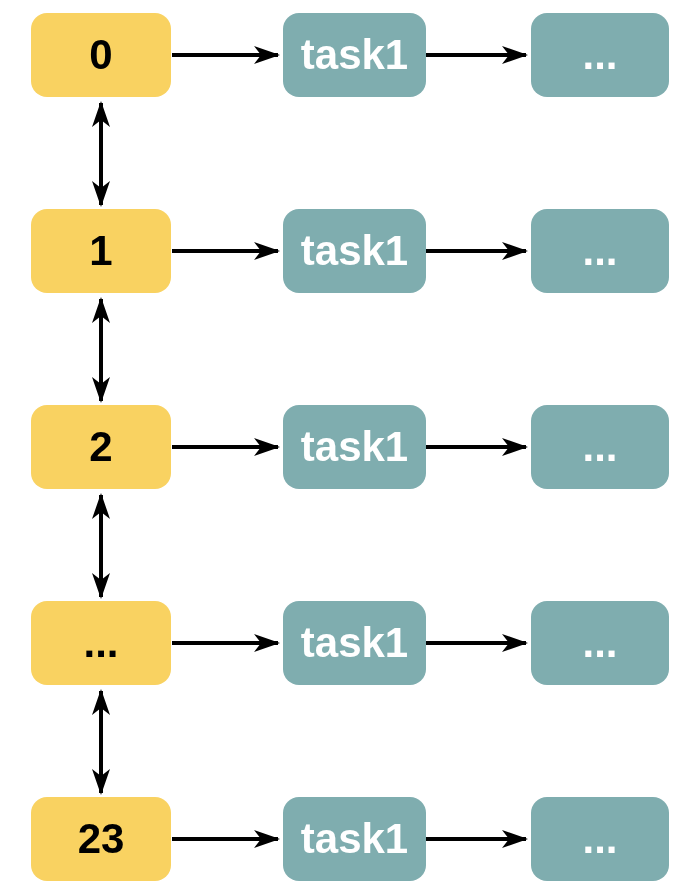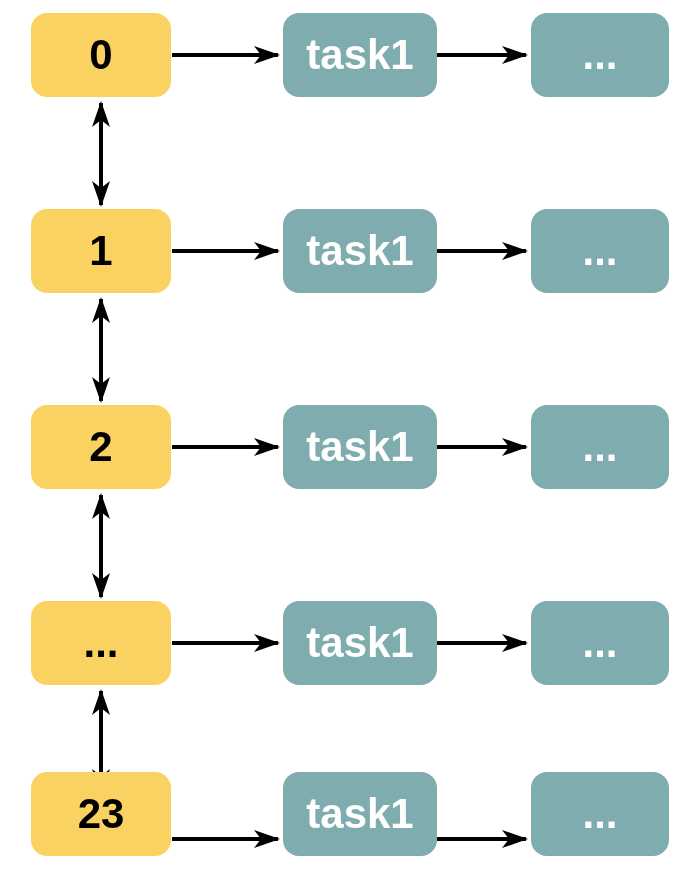--- a/index.html
+++ b/index.html
@@ -42,35 +42,35 @@
     user-select: none;
   }
   .node {
     left: 31px;
     width: 140px;
     background: var(--node-fill, #F9D261);
     color: var(--node-text, #000000);
   }
   .task {
     left: 283px;
-    width: 154px;
+    width: 143px;
     background: var(--task-fill, #7FADAF);
     color: var(--task-text, #ffffff);
   }
   .more {
     left: 531px;
     width: 138px;
     background: var(--task-fill, #7FADAF);
     color: var(--task-text, #ffffff);
   }
   .r0 { top: 13px; }
   .r1 { top: 209px; }
   .r2 { top: 405px; }
   .r3 { top: 601px; }
-  .r4 { top: 772px; }
+  .r4 { top: 797px; }
 </style>
 </head>
 <body>
 
 <div id="canvas">
 
   <svg id="arrows" viewBox="0 0 700 890" xmlns="http://www.w3.org/2000/svg">
     <defs>
       <marker id="head" markerUnits="userSpaceOnUse" markerWidth="28" markerHeight="20" refX="24" refY="9" orient="auto-start-reverse">
         <polygon points="0,0 26,9 0,18 7,9"></polygon>

